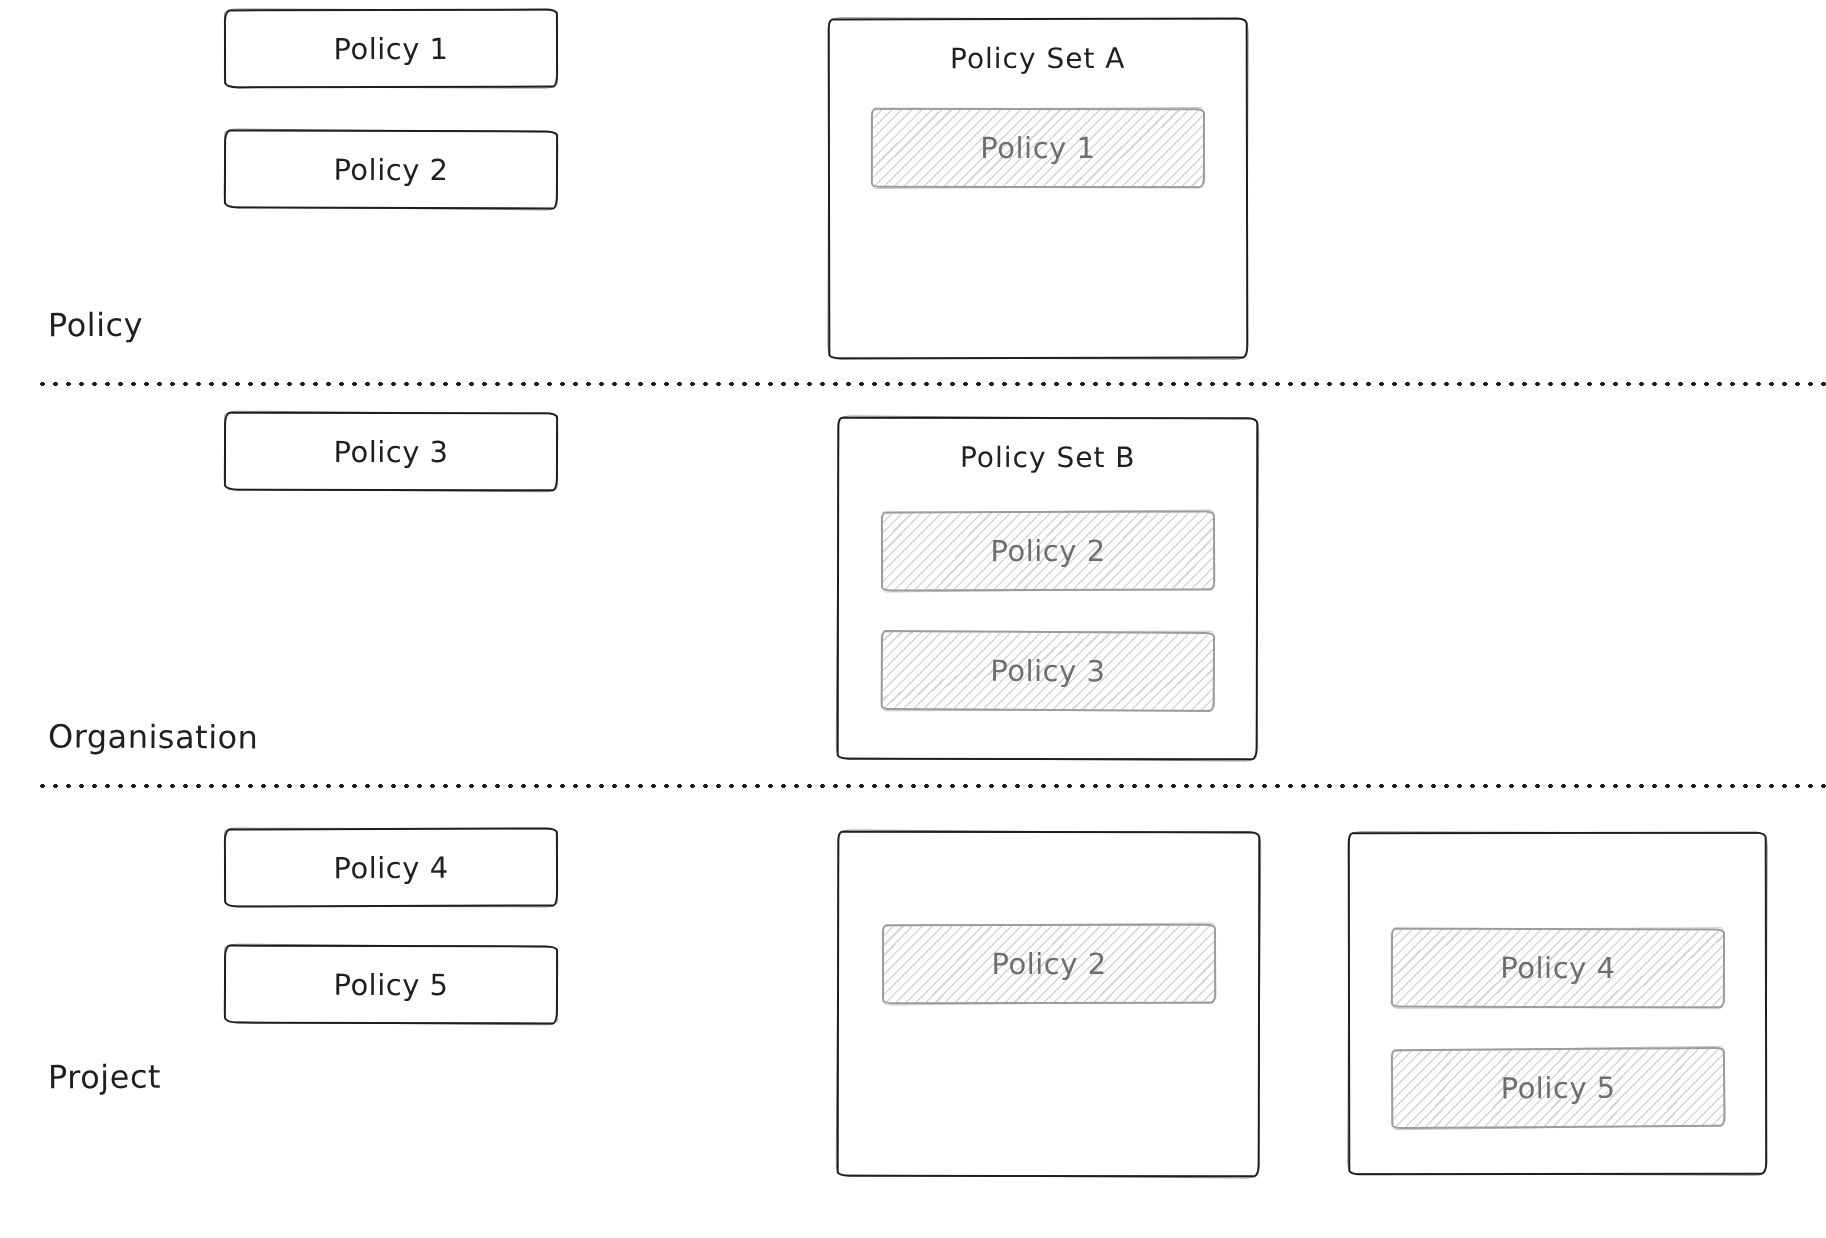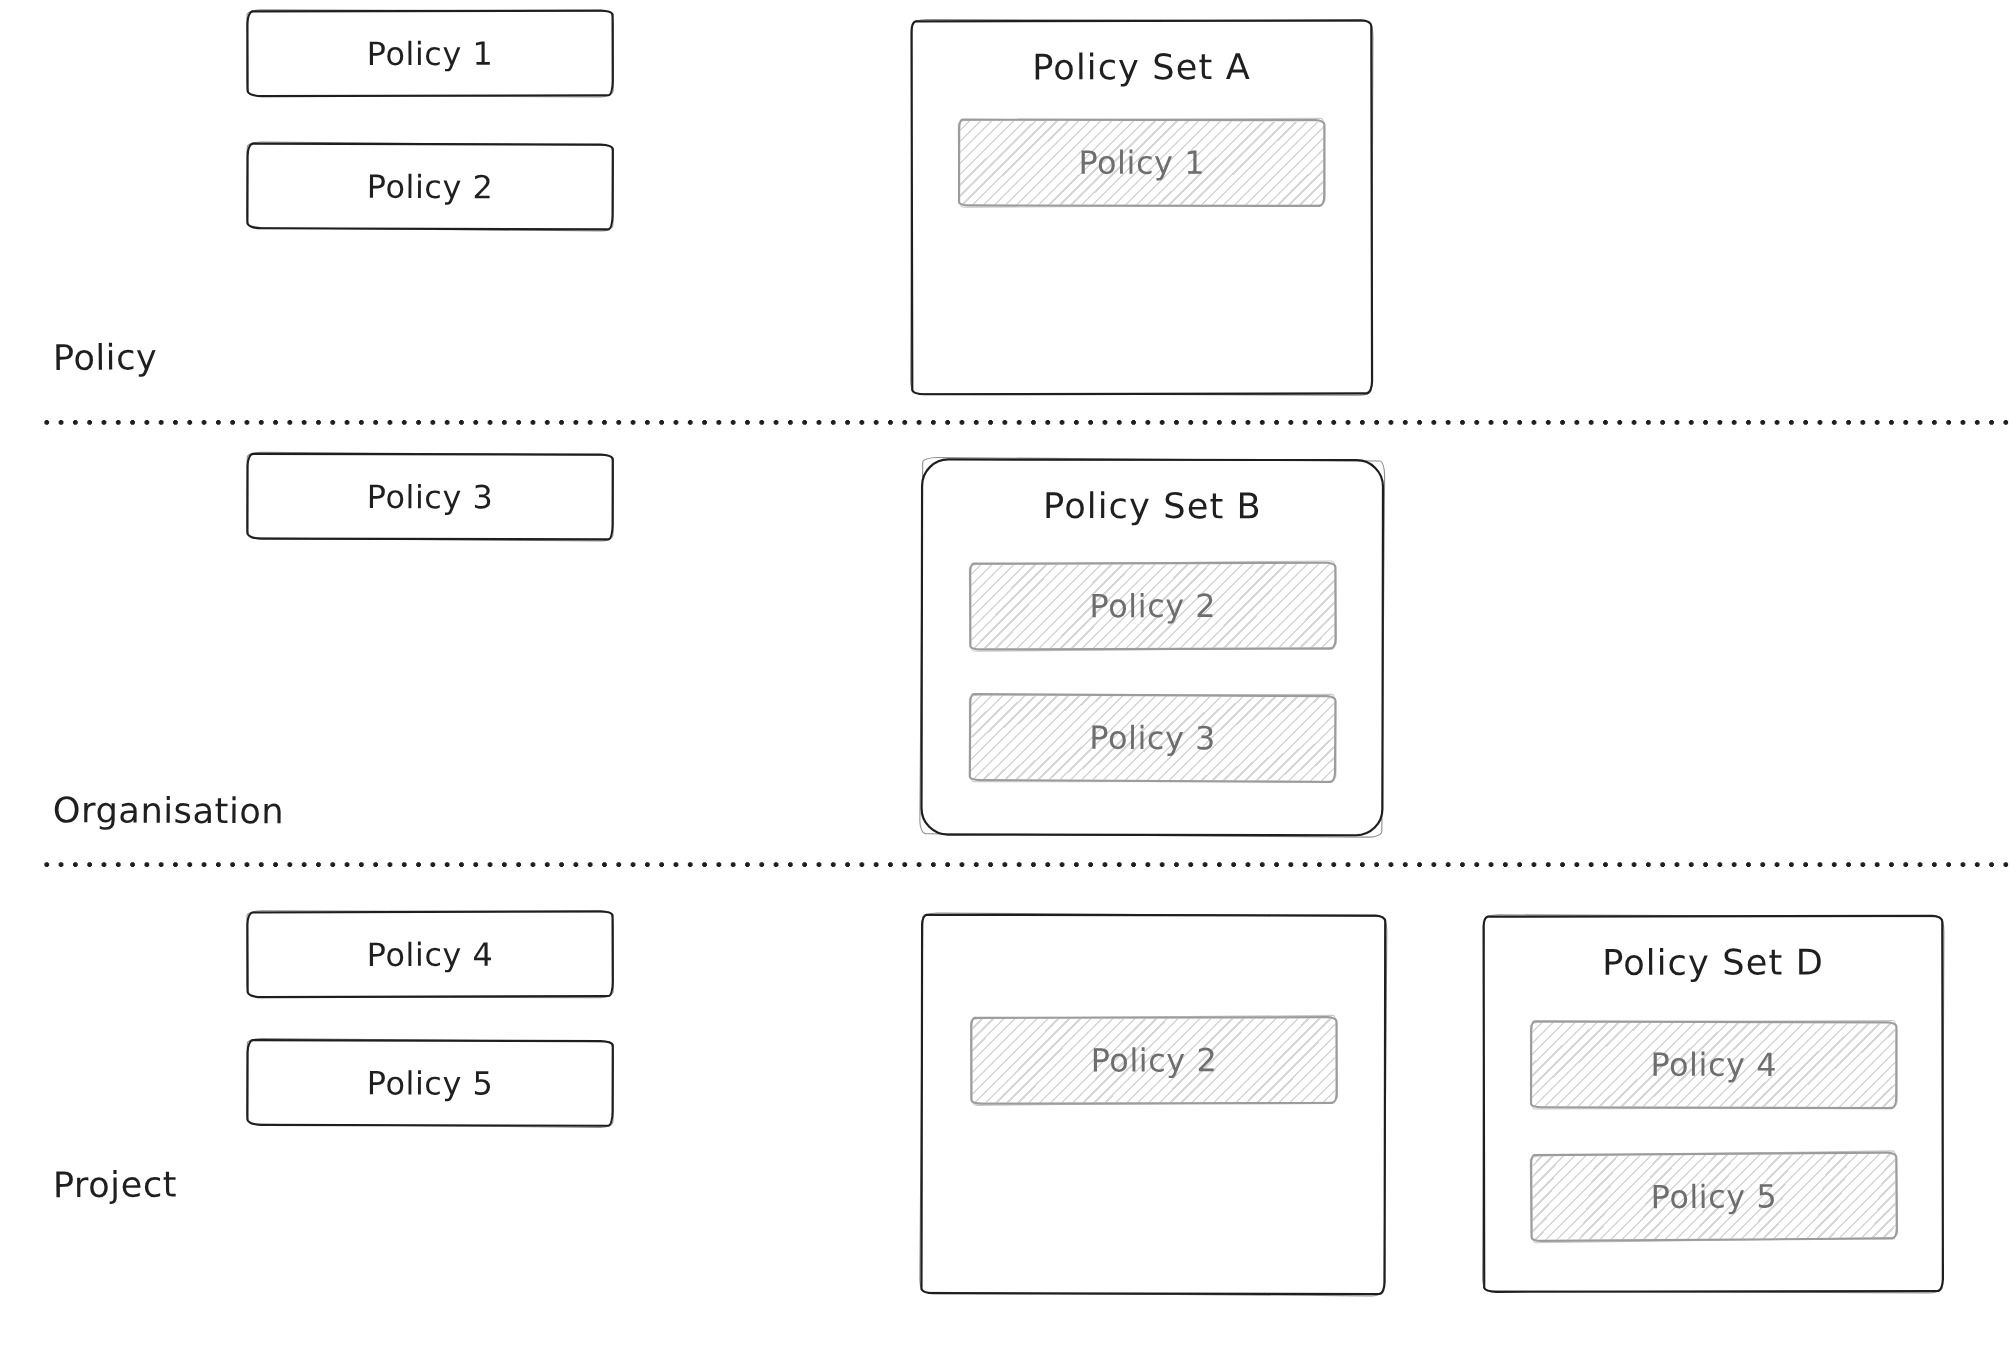--- a/index.html
+++ b/index.html
@@ -27,21 +27,21 @@
     content:"";position:absolute;inset:-2px;pointer-events:none;
     border:1.7px solid rgba(31,31,31,.5);
     border-radius:14px 5px 12px 6px / 5px 14px 6px 12px;
     transform:rotate(.35deg);
   }
   .pbox{display:flex;align-items:center;justify-content:center;
     left:224px;width:334px;height:79px;}
   .pbox .lbl{font-size:29px;letter-spacing:.5px;}
   .pset{border-radius:5px 10px 6px 12px / 10px 6px 12px 5px;}
   .pset-title{display:block;text-align:center;margin-top:22px;
-    font-size:32px;letter-spacing:1px;}
+    font-size:28px;letter-spacing:1px;}
   .member{
     position:absolute;box-sizing:border-box;left:50%;width:334px;height:80px;
     display:flex;align-items:center;justify-content:center;
     border:2px solid var(--muted-border);
     border-radius:4px 9px 5px 10px / 9px 5px 10px 4px;
     background:
       repeating-linear-gradient(135deg,
         rgba(0,0,0,0) 0px, rgba(0,0,0,0) 5.5px,
         var(--hatch-line) 5.5px, var(--hatch-line) 7px);
   }
@@ -80,21 +80,21 @@
   </div>
 
   <span class="row-label" style="top:306px;transform:rotate(-.4deg);">Policy</span>
 
   <div class="separator" style="top:381px;"></div>
 
   <div class="sketch pbox" style="top:412px;transform:rotate(.12deg);">
     <span class="lbl">Policy 3</span>
   </div>
 
-  <div class="sketch pset" style="left:837px;top:417px;width:421px;height:343px;transform:rotate(.1deg);border-radius:25px;">
+  <div class="sketch pset" style="left:837px;top:417px;width:421px;height:343px;transform:rotate(.1deg);">
     <span class="pset-title">Policy Set B</span>
     <div class="member" style="top:92px;transform:translateX(-50%) rotate(-.25deg);">
       <span class="lbl">Policy 2</span>
     </div>
     <div class="member" style="top:212px;transform:translateX(-50%) rotate(.22deg);">
       <span class="lbl">Policy 3</span>
     </div>
   </div>
 
   <span class="row-label" style="top:718px;transform:rotate(.3deg);">Organisation</span>
@@ -108,21 +108,20 @@
     <span class="lbl">Policy 5</span>
   </div>
 
   <div class="sketch pset" style="left:837px;top:831px;width:423px;height:346px;transform:rotate(.1deg);">
     <div class="member" style="top:91px;transform:translateX(-50%) rotate(-.2deg);">
       <span class="lbl">Policy 2</span>
     </div>
   </div>
 
   <div class="sketch pset" style="left:1348px;top:832px;width:419px;height:343px;transform:rotate(-.1deg);">
-    <span class="pset-title">Policy Set D</span>
     <div class="member" style="top:94px;transform:translateX(-50%) rotate(.25deg);">
       <span class="lbl">Policy 4</span>
     </div>
     <div class="member" style="top:214px;transform:translateX(-50%) rotate(-.3deg);">
       <span class="lbl">Policy 5</span>
     </div>
   </div>
 
   <span class="row-label" style="top:1058px;transform:rotate(-.35deg);">Project</span>
 

